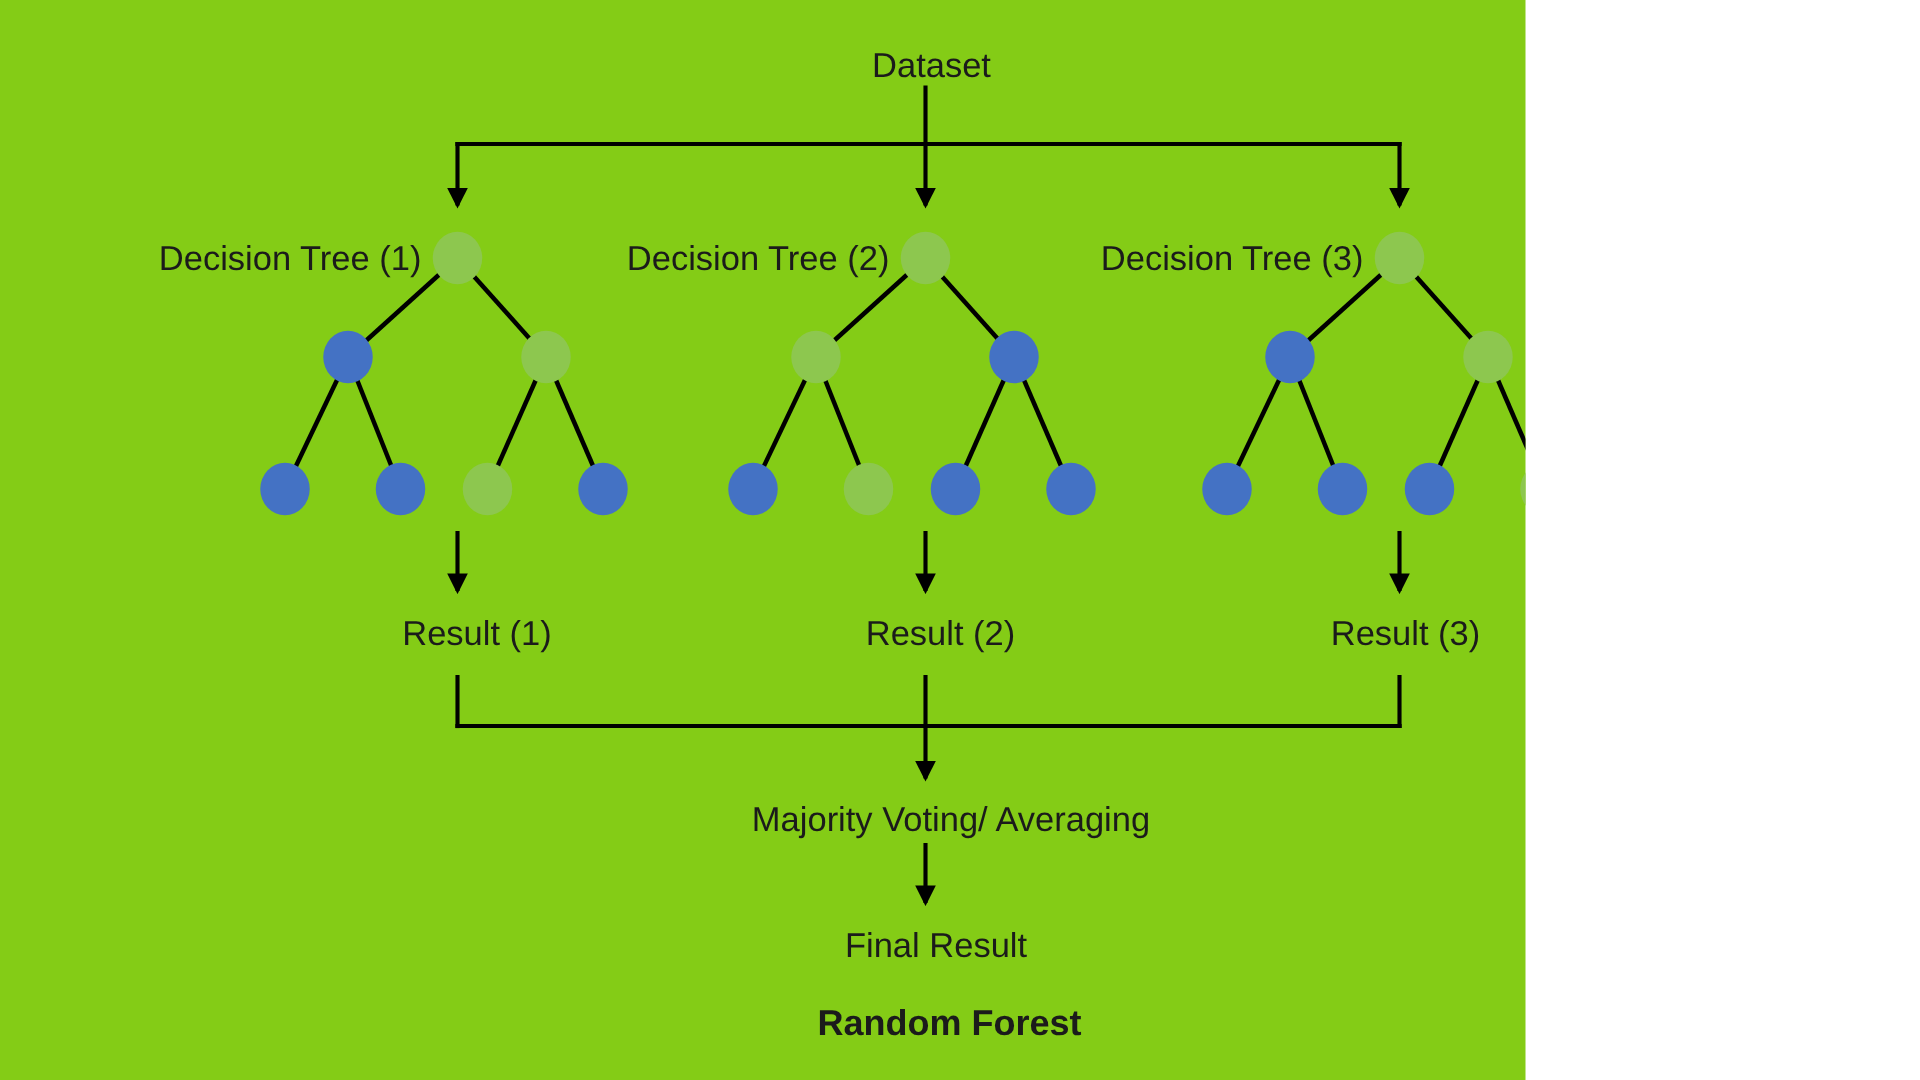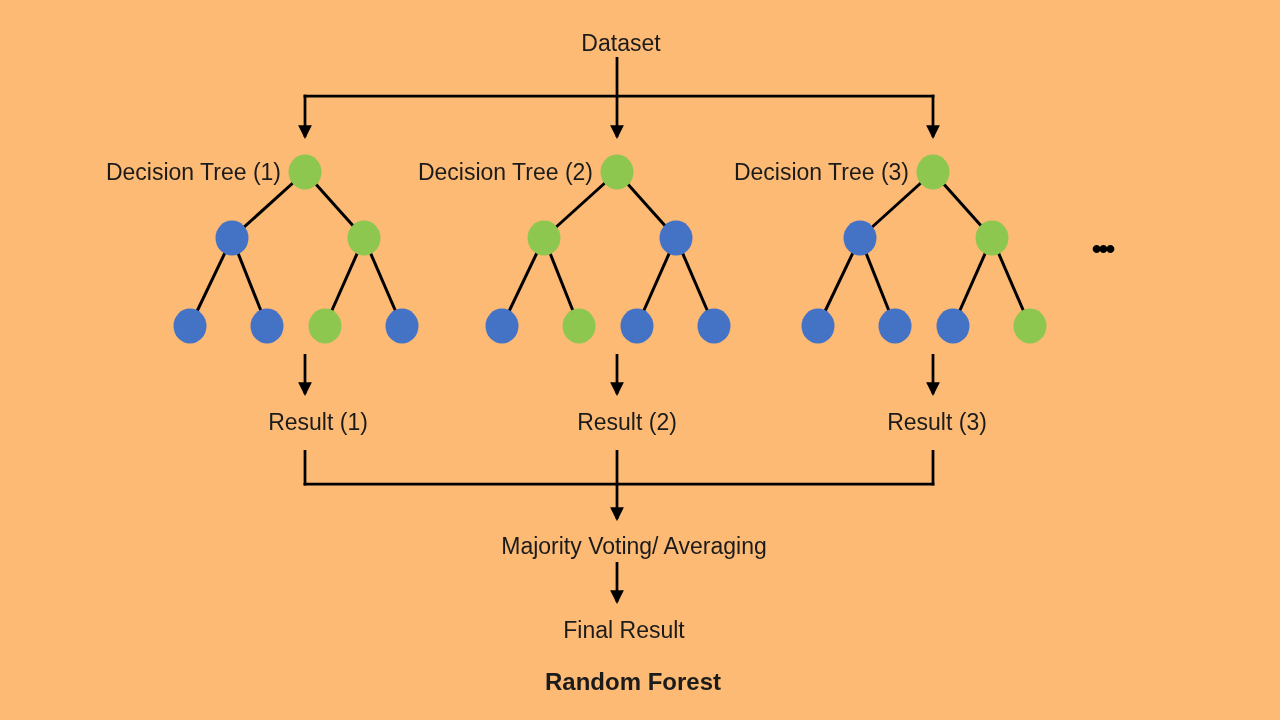--- a/index.html
+++ b/index.html
@@ -2,23 +2,23 @@
 <html style="--line-color: #000000; --text-color: #1B1B1B;"><head>
 <meta charset="utf-8">
 <style>
   html, body {
     margin: 0;
     padding: 0;
     background: #ffffff;
   }
   .stage {
     position: relative;
-    width: 1280px;
+    width: 1017px;
     height: 720px;
-    background: #fdba74;
+    background: #84cc16;
     overflow: hidden;
   }
   svg text {
     font-family: "Liberation Sans", sans-serif;
     font-size: 23px;
     fill: var(--text-color, #1b1b1b);
   }
   svg text.title-text {
     font-size: 24px;
     font-weight: 700;

